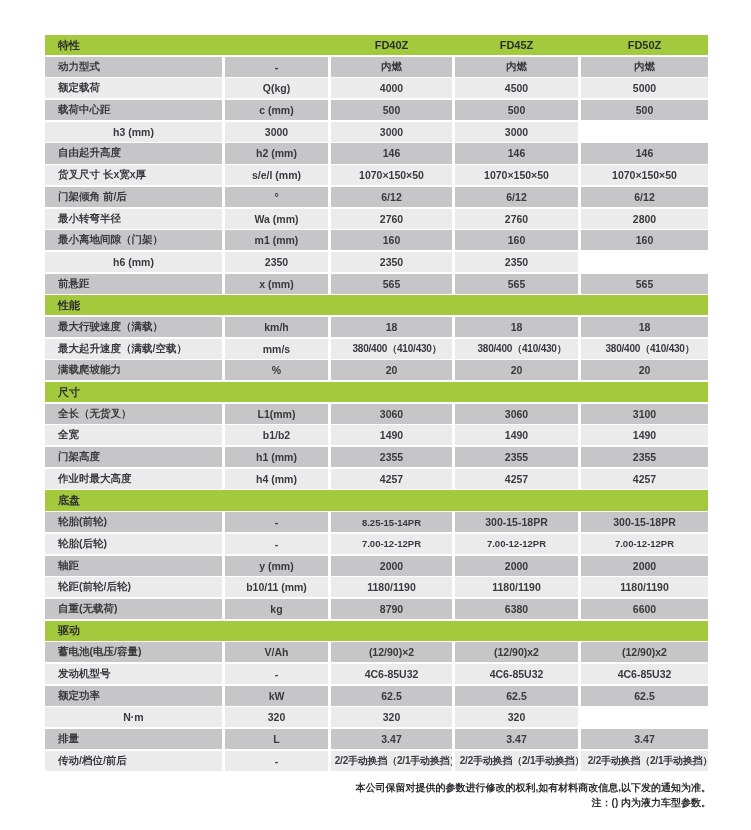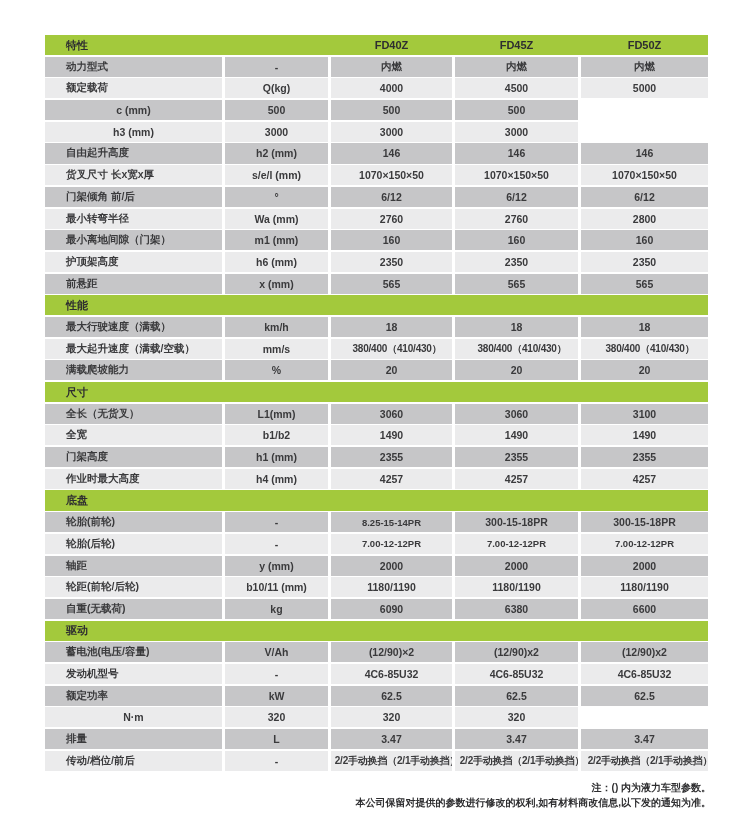--- a/index.html
+++ b/index.html
@@ -14,21 +14,21 @@
     grid-template-columns:177px 103px 121px 123px 127px;
     column-gap:3px;
     height:20.1px;
     margin-bottom:1.6px;
   }
   .cell{
     display:flex;align-items:center;
     font-size:10.5px;font-weight:700;color:#3a3a3c;
     overflow:hidden;white-space:nowrap;
   }
-  .cell.label{padding-left:21px;text-align:center;}
+  .cell.label{padding-left:13px;text-align:center;}
   .cell.center{justify-content:center;}
   .header-row{background:#a3c93c;}
   .header-row .cell{background:transparent;color:#2e2e30;font-size:11px;}
   .section-row{background:#a3c93c;}
   .section-row .cell{background:transparent;color:#2e2e30;font-size:11px;grid-column:1 / -1;font-family:Liberation Serif, serif;}
   .data-row.dark .cell{background:#c6c6c8;}
   .data-row.light .cell{background:#ebebec;}
   .cell.sz-mid{font-size:9.5px;}
   .cell.sz-small{font-size:10px;letter-spacing:-0.2px;padding-left:11px;}
   .notes{
@@ -58,20 +58,21 @@
           <div class="cell center">内燃</div>
         </div>
         <div class="row data-row light">
           <div class="cell label">额定载荷</div>
           <div class="cell center">Q(kg)</div>
           <div class="cell center">4000</div>
           <div class="cell center">4500</div>
           <div class="cell center">5000</div>
         </div>
         <div class="row data-row dark">
+          <div class="cell label">载荷中心距</div>
           <div class="cell center">c (mm)</div>
           <div class="cell center">500</div>
           <div class="cell center">500</div>
           <div class="cell center">500</div>
         </div>
         <div class="row data-row light">
           <div class="cell center">h3 (mm)</div>
           <div class="cell center">3000</div>
           <div class="cell center">3000</div>
           <div class="cell center">3000</div>
@@ -105,21 +106,20 @@
           <div class="cell center">2800</div>
         </div>
         <div class="row data-row dark">
           <div class="cell label">最小离地间隙（门架）</div>
           <div class="cell center">m1 (mm)</div>
           <div class="cell center">160</div>
           <div class="cell center">160</div>
           <div class="cell center">160</div>
         </div>
         <div class="row data-row light">
-          <div class="cell label">护顶架高度</div>
           <div class="cell center">h6 (mm)</div>
           <div class="cell center">2350</div>
           <div class="cell center">2350</div>
           <div class="cell center">2350</div>
         </div>
         <div class="row data-row dark">
           <div class="cell label">前悬距</div>
           <div class="cell center">x (mm)</div>
           <div class="cell center">565</div>
           <div class="cell center">565</div>
@@ -207,21 +207,21 @@
         <div class="row data-row light">
           <div class="cell label">轮距(前轮/后轮)</div>
           <div class="cell center">b10/11 (mm)</div>
           <div class="cell center">1180/1190</div>
           <div class="cell center">1180/1190</div>
           <div class="cell center">1180/1190</div>
         </div>
         <div class="row data-row dark">
           <div class="cell label">自重(无载荷)</div>
           <div class="cell center">kg</div>
-          <div class="cell center">6090</div>
+          <div class="cell center">8790</div>
           <div class="cell center">6380</div>
           <div class="cell center">6600</div>
         </div>
         <div class="row section-row">
           <div class="cell label">驱动</div>
         </div>
         <div class="row data-row dark">
           <div class="cell label">蓄电池(电压/容量)</div>
           <div class="cell center">V/Ah</div>
           <div class="cell center">(12/90)×2</div>
@@ -259,17 +259,17 @@
           <div class="cell label">传动/档位/前后</div>
           <div class="cell center">-</div>
           <div class="cell center sz-small">2/2手动换挡（2/1手动换挡）</div>
           <div class="cell center sz-small">2/2手动换挡（2/1手动换挡）</div>
           <div class="cell center sz-small">2/2手动换挡（2/1手动换挡）</div>
         </div>
       </div>
   </div>
 
   <div class="notes">
+    <div>本公司保留对提供的参数进行修改的权利,如有材料商改信息,以下发的通知为准。</div>
     <div>注：() 内为液力车型参数。</div>
-    <div>本公司保留对提供的参数进行修改的权利,如有材料商改信息,以下发的通知为准。</div>
   </div>
 
 </div>
 
 </body></html>

